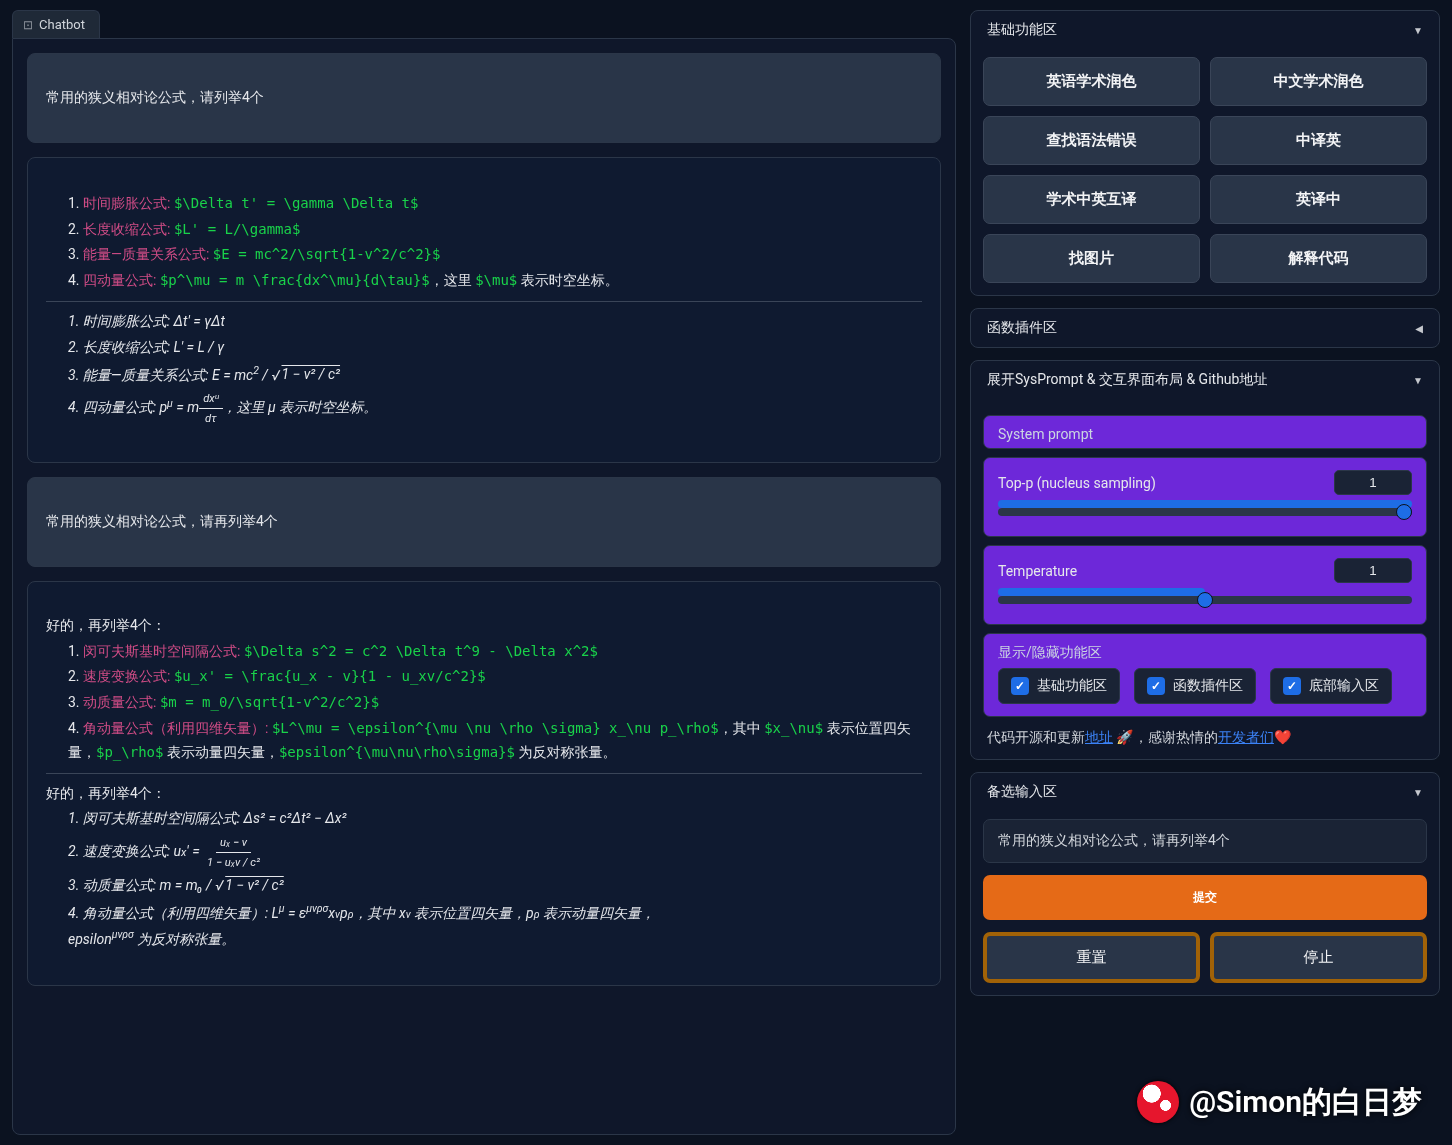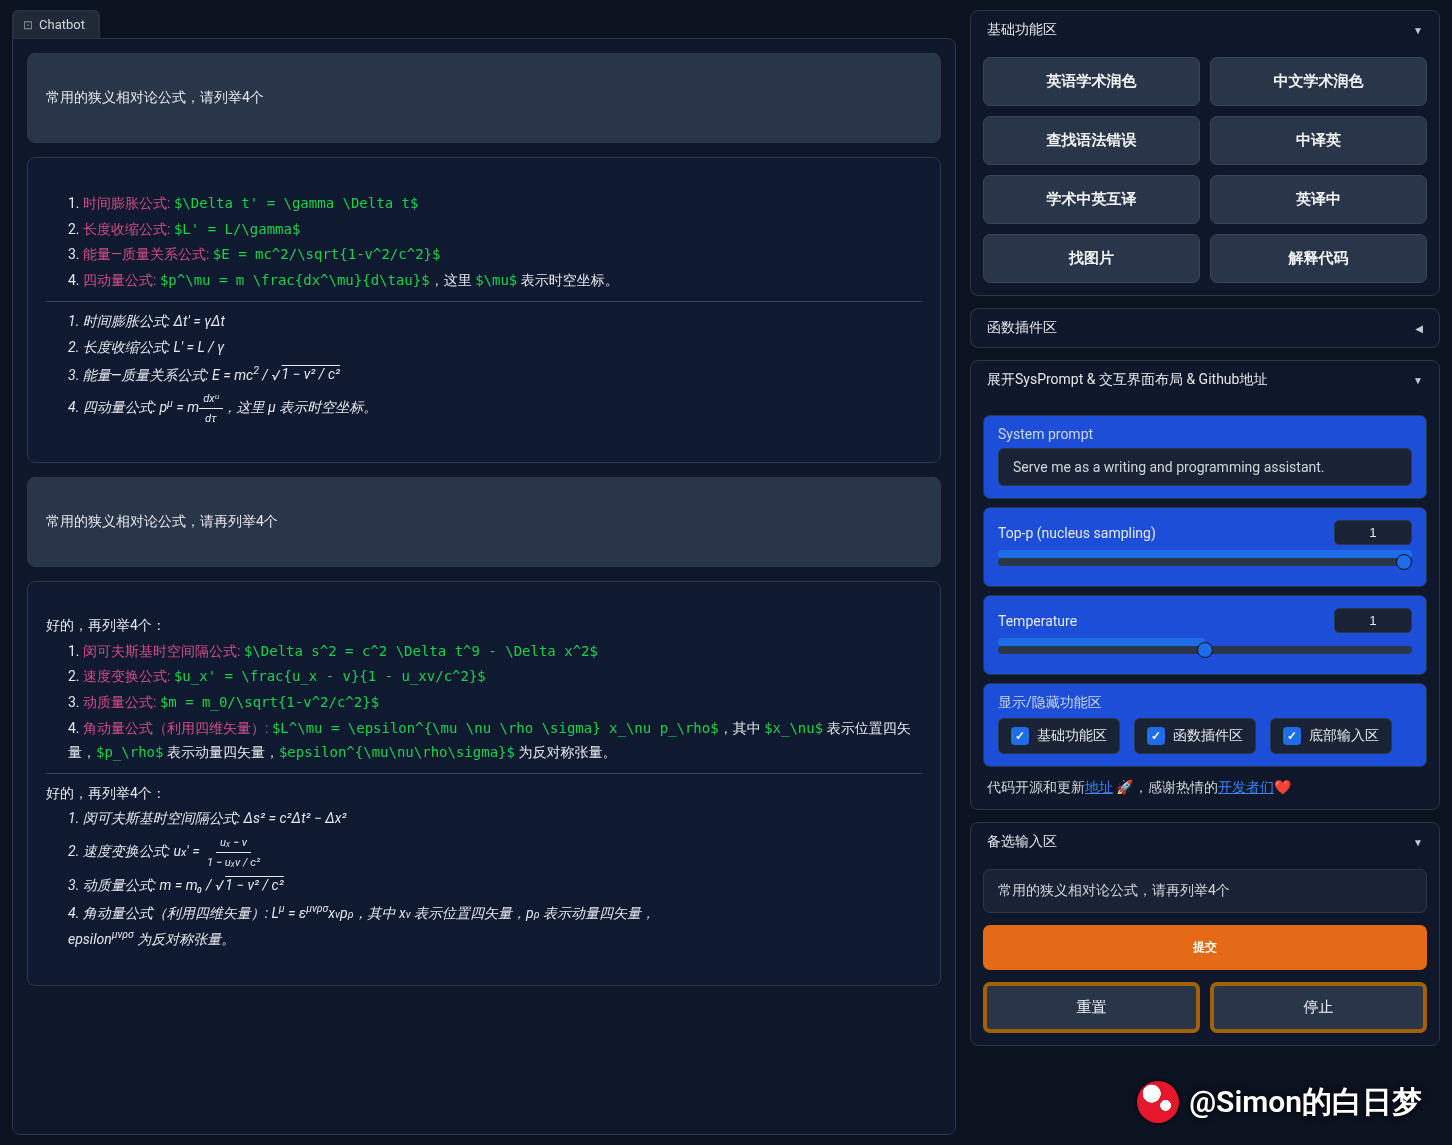--- a/index.html
+++ b/index.html
@@ -83,21 +83,21 @@
   padding: 14px;
   font-size: 15px;
   font-weight: 700;
   text-align: center;
   cursor: pointer;
 }
 
 .sub-card {
   border: 1px solid #2b3648;
   border-radius: 7px;
-  background: #1d4ed8;
+  background: #6d28d9;
   margin: 8px 0;
 }
 .sub-card .hdr { padding: 10px 14px 6px; color: #cbd5e1; }
 .sub-card .bod { padding: 0 14px 12px; }
 .sys-box {
   background: #1a2335;
   border: 1px solid #2b3648;
   border-radius: 6px;
   padding: 10px 14px;
   color: #d1d5db;
@@ -269,23 +269,20 @@
   </div>
 
   <div class="panel">
     <div class="panel-header">
       <span>展开SysPrompt &amp; 交互界面布局 &amp; Github地址</span>
       <span class="caret">▼</span>
     </div>
     <div class="panel-body">
       <div class="sub-card">
         <div class="hdr">System prompt</div>
-        <div class="bod">
-            <div class="sys-box">Serve me as a writing and programming assistant.</div>
-          </div>
       </div>
 
       <div class="sub-card">
         <div class="bod" style="padding-top:12px">
           <div class="slider-row">
             <span>Top-p (nucleus sampling)</span>
             <input class="num-box" value="1" style="">
           </div>
           <div class="range-fill">
             <div class="fill" style="width:100%"></div>

